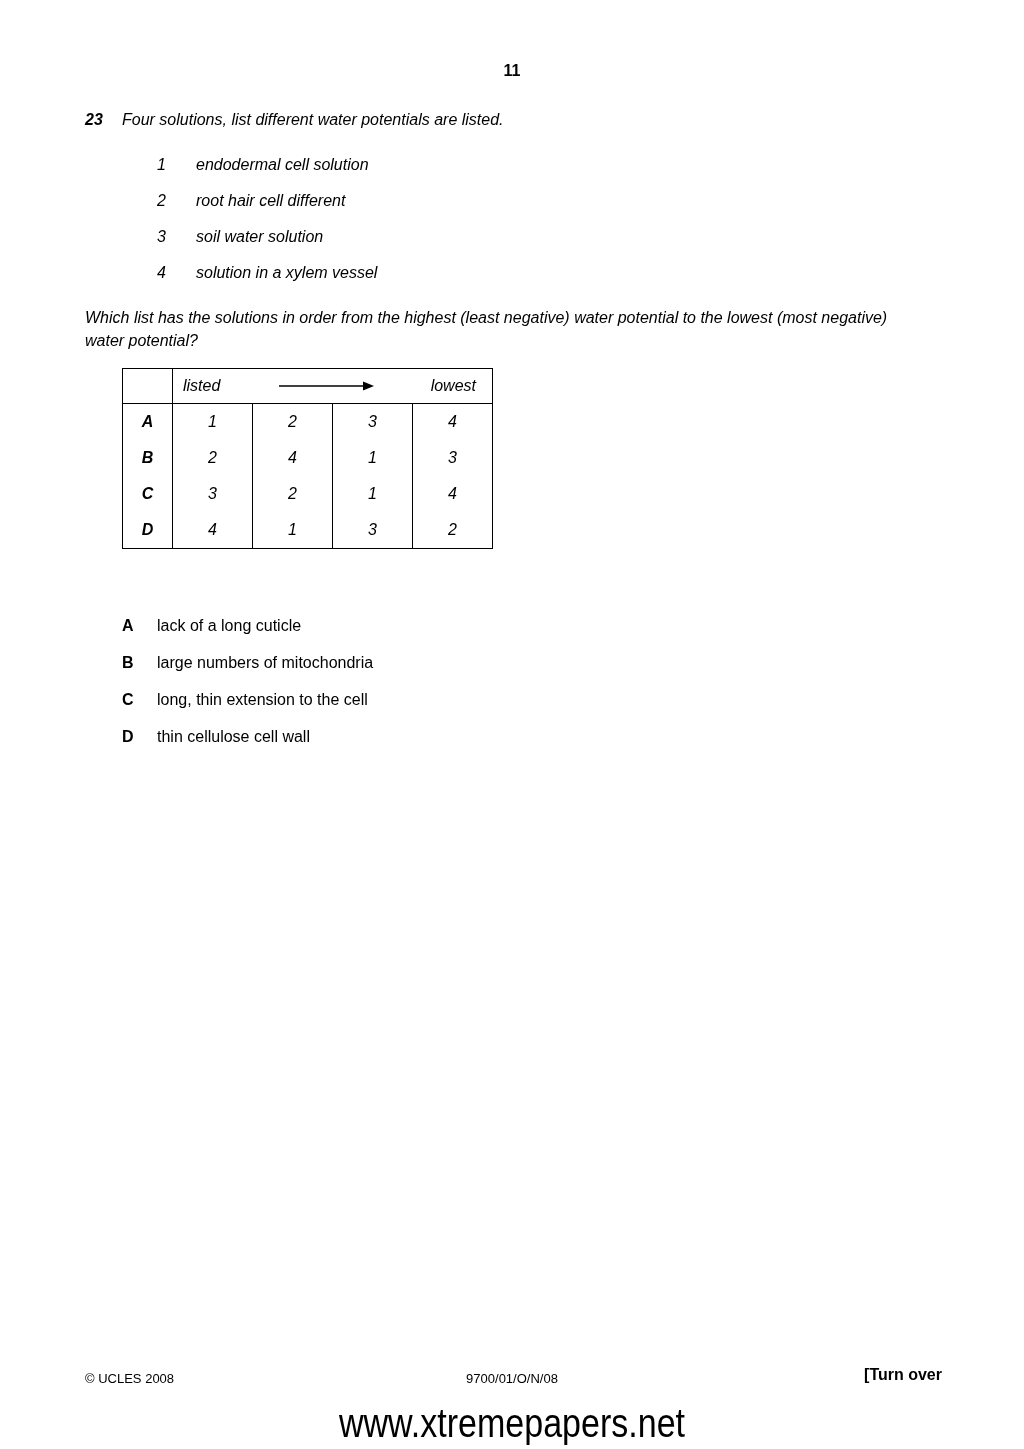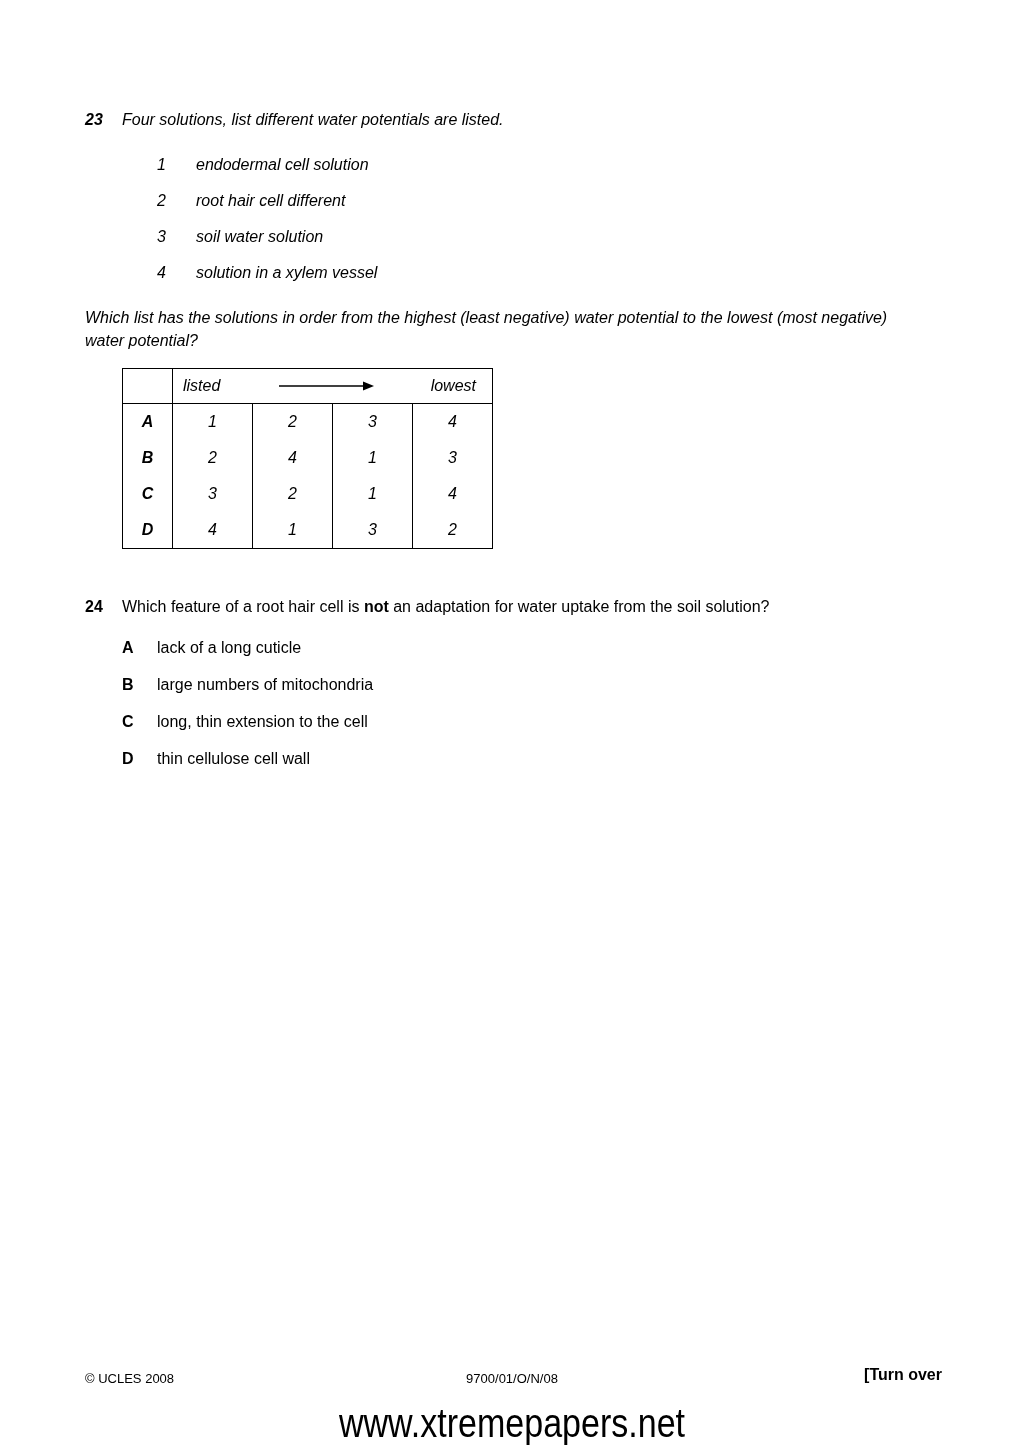--- a/index.html
+++ b/index.html
@@ -64,20 +64,21 @@
     font-size: 41px; line-height: 1;
     transform: scaleX(0.83);
     white-space: nowrap;
   }
 </style>
 </head>
 <body>
 
 <div class="page">
 
+  <div class="page-number">11</div>
 
   <div class="question" id="q23">
     <div class="qrow">
       <span class="qnum">23</span>
       <span>Four solutions, list different water potentials are listed.</span>
     </div>
 
     <div class="list-item first">
       <span class="list-num">1</span>
       <span>endodermal cell solution</span>
@@ -145,24 +146,20 @@
           <td class="val">4</td>
           <td class="val">1</td>
           <td class="val">3</td>
           <td class="val">2</td>
         </tr>
       </tbody>
     </table>
   </div>
 
   <div class="question" id="q24">
-    <div class="qrow">
-      <span class="qnum">24</span>
-      <span><span>Which feature of a root hair cell is </span><span class="bold">not</span><span> an adaptation for water uptake from the soil solution?</span></span>
-    </div>
 
     <div class="opt first">
       <span class="opt-letter">A</span>
       <span>lack of a long cuticle</span>
     </div>
     <div class="opt">
       <span class="opt-letter">B</span>
       <span>large numbers of mitochondria</span>
     </div>
     <div class="opt">

